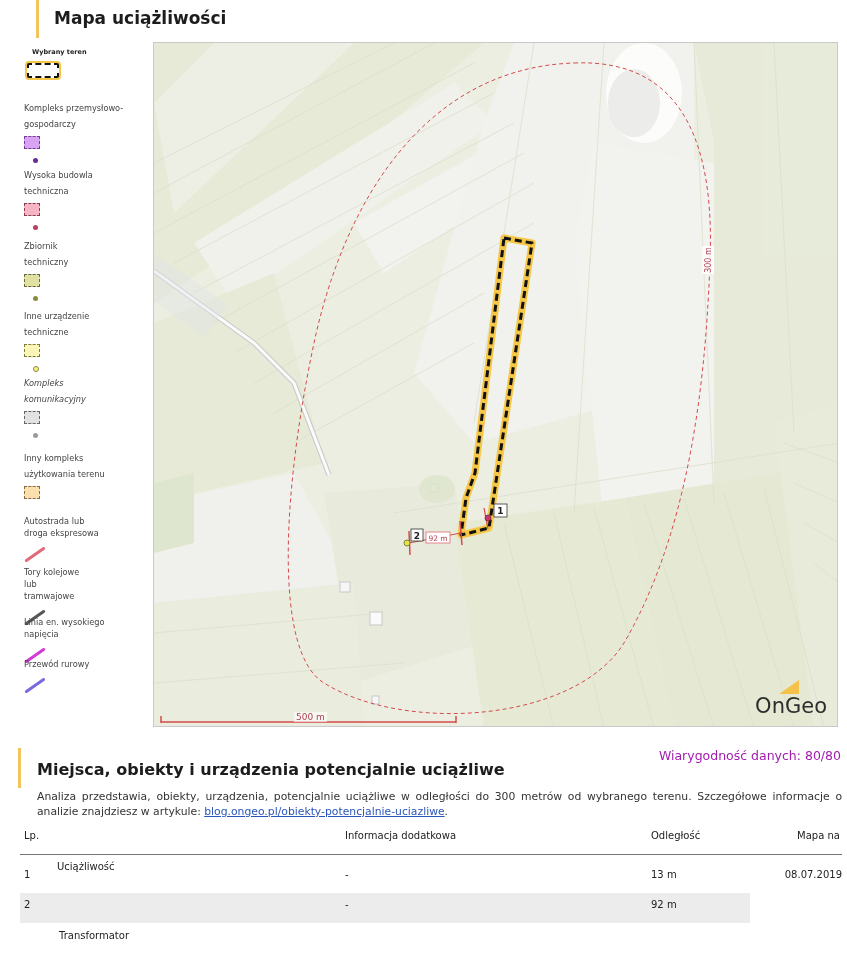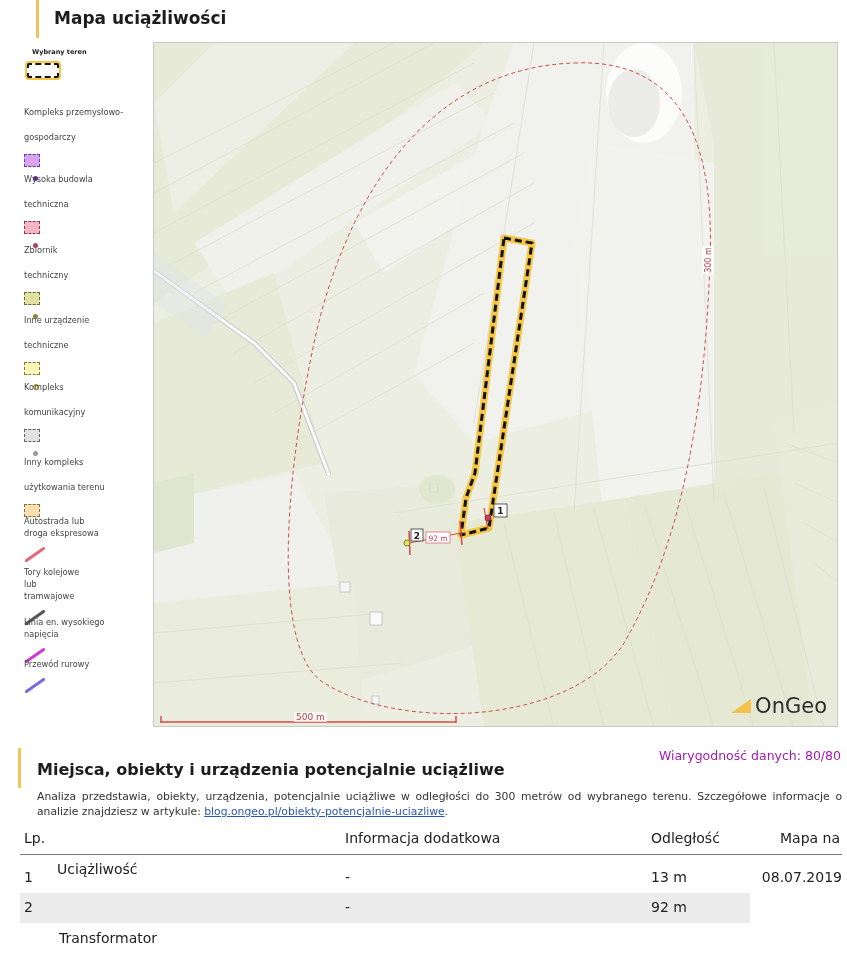--- a/index.html
+++ b/index.html
@@ -14,36 +14,36 @@
     }
     
     .legend { position: absolute; left: 24px; top: 48px; width: 125px; font-size: 8.2px; color: #444; }
     .legend .sel-title { font-weight: bold; font-size: 6.5px; color: #222; margin-left: 8px; }
     .legend .sel-box {
       width: 34px; height: 17px; margin: 6px 0 0 2px; box-sizing: border-box;
       border: 3px dashed #111; border-radius: 3px; outline: 2px solid #f6c744; outline-offset: -1px;
       background: transparent;
     }
     .lg-item { position: absolute; left: 0; }
-    .lg-label { line-height: 25px; }
+    .lg-label { line-height: 16px; }
     .lg-swatch {
       width: 16px; height: 13px; box-sizing: border-box; border: 1.5px dashed #555; margin-top: 4px;
     }
     .lg-dot { width: 5px; height: 5px; border-radius: 50%; margin: 9px 0 0 9px; }
     .lg-line { width: 24px; height: 3px; border-radius: 2px; transform: rotate(-35deg); margin: 14px 0 0 -1px; }
 
     
     .map {
       position: absolute; left: 153px; top: 42px; width: 685px; height: 685px;
       border: 1px solid #c9c9c9; box-sizing: border-box; overflow: hidden; background: #ebeee1;
     }
     .map svg { position: absolute; left: 0; top: 0; }
     .logo {
       position: absolute; right: 10px; bottom: 8px; display: flex; align-items: center;
-      font-size: 21px; color: #2d2d2d; font-family: "DejaVu Sans", sans-serif;
+      font-size: 21px; color: #2d2d2d; font-family: "DejaVu Sans", sans-serif; flex-direction: column;
     }
     .logo .tri {
       width: 0; height: 0; border-left: 20px solid transparent; border-bottom: 14px solid #f4c24a; margin-right: 4px;
     }
     .scale-label {
       position: absolute; left: 140px; bottom: 4px; font-size: 9px; color: #b04252;
       background: rgba(255,255,255,0.6); padding: 0 2px;
     }
 
     
@@ -52,21 +52,21 @@
     }
     .reliability {
       position: absolute; right: 6px; top: 748px; font-size: 12.5px; color: #a21caf;
     }
     .desc {
       position: absolute; left: 37px; top: 789px; width: 805px; font-size: 10.8px; line-height: 15px;
       color: #333; text-align: justify;
     }
     .desc a { color: #2a55b8; text-decoration: underline; }
 
-    .tbl { position: absolute; left: 20px; top: 824px; width: 822px; font-size: 14px; color: #222; }
+    .tbl { position: absolute; left: 20px; top: 824px; width: 822px; font-size: 10px; color: #222; }
     .tbl .row { position: relative; height: 30px; }
     .tbl .head { height: 30px; border-bottom: 1.5px solid #777; }
     .tbl .cell { position: absolute; top: 6px; white-space: nowrap; }
     .tbl .r2 { background: #ececec; width: 730px; }
     .c-lp { left: 4px; }
     .c-name { left: 37px; margin-top: 31px; }
     .c-info { left: 325px; }
     .c-dist { left: 631px; }
     .c-date { right: 0px; }
     .tbl .head .c-date { right: 2px; }
@@ -98,21 +98,21 @@
     <div class="lg-swatch" style="background:#dfe0a2; border-color:#6a6a3a;"></div>
     <div class="lg-dot" style="background:#8a8a40;"></div>
   </div>
 
   <div class="lg-item" style="top:260px;">
     <div class="lg-label" style="width:80px;">Inne urządzenie techniczne</div>
     <div class="lg-swatch" style="background:#fbf6b6; border-color:#7a7a3a;"></div>
     <div class="lg-dot" style="background:#fbf08a; border:1px solid #8a8a3a; width:4px; height:4px;"></div>
   </div>
 
-  <div class="lg-item" style="top:327px;">
+  <div class="lg-item" style="top:327px;font-style:italic;">
     <div class="lg-label" style="width:80px;">Kompleks komunikacyjny</div>
     <div class="lg-swatch" style="background:#e2e2e2; border-color:#666;"></div>
     <div class="lg-dot" style="background:#9a9a9a;"></div>
   </div>
 
   <div class="lg-item" style="top:402px;">
     <div class="lg-label" style="width:95px;">Inny kompleks użytkowania terenu</div>
     <div class="lg-swatch" style="background:#fbdfae; border-color:#8a6a3a;"></div>
   </div>
 

